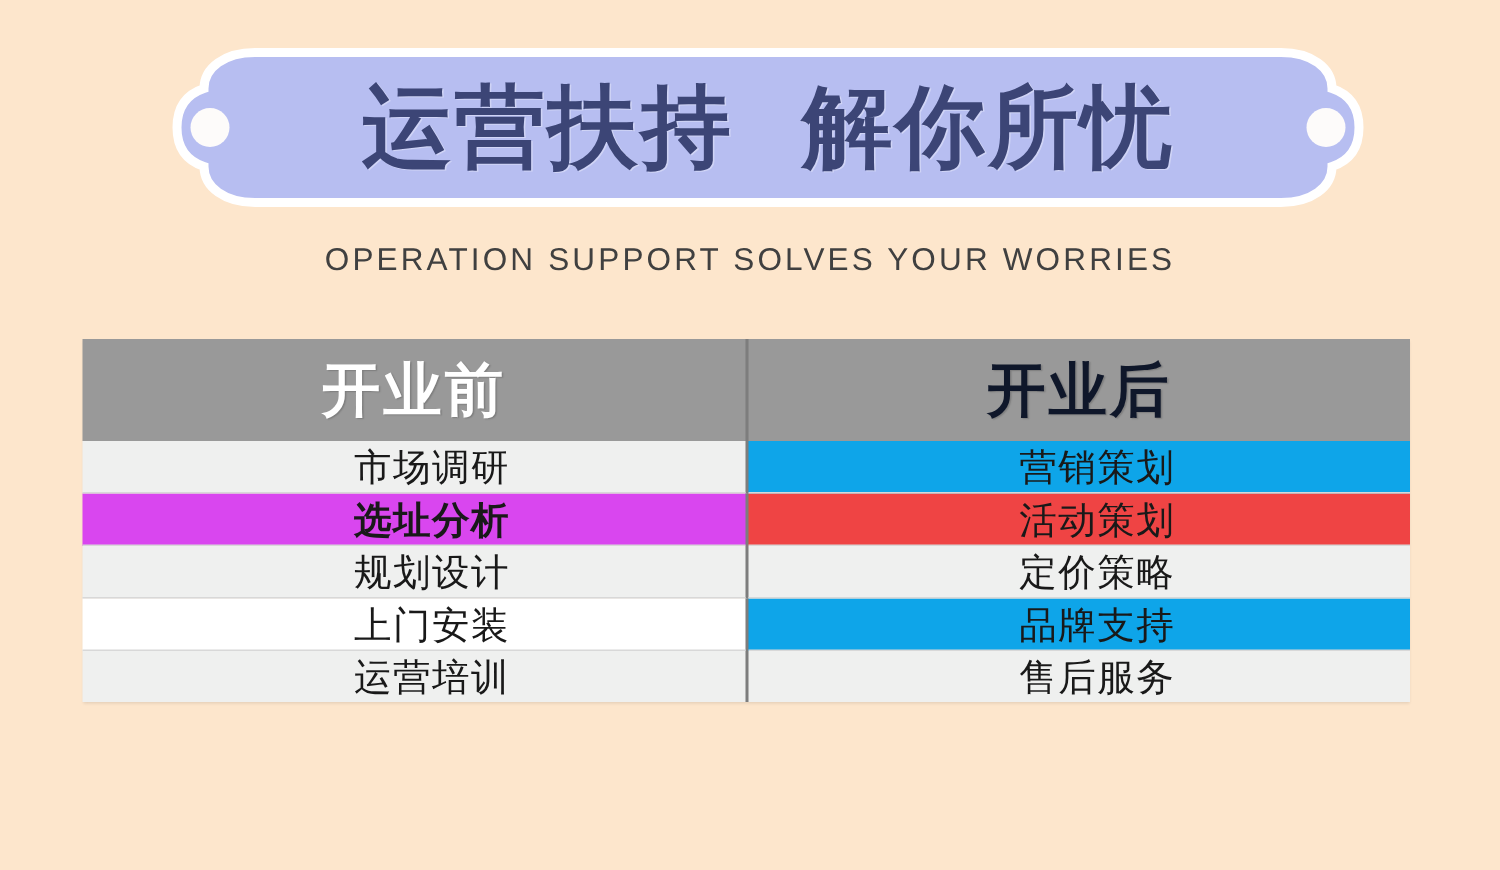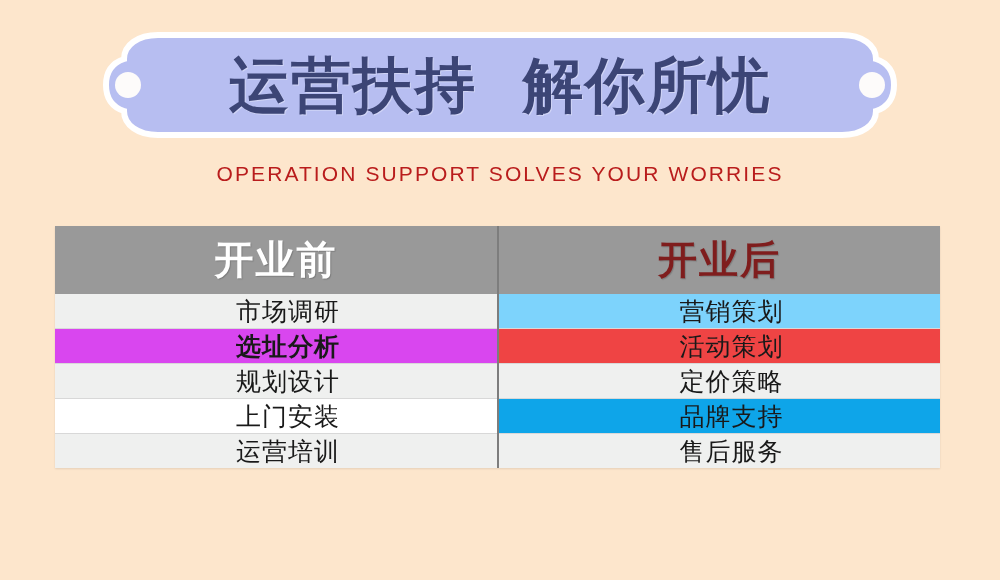--- a/index.html
+++ b/index.html
@@ -17,21 +17,21 @@
     position: relative;
     width: 1000px;
     height: 580px;
     background: #fde6cc;
     overflow: hidden;
   }
 
   
   #banner-wrap {
     position: absolute;
-    left: 100px;
+    left: 112px;
     top: 29px;
     width: 800px;
     height: 112px;
   }
 
   .banner-svg {
     position: absolute;
     left: 0;
     top: 0;
     width: 800px;
@@ -147,37 +147,37 @@
                C 788,78 794,69 794,56
                C 794,43 788,34 776,30
                C 776,16 762,6 742,6
                Z" fill="#b7bef1" stroke="#ffffff" stroke-width="6"></path>
       <circle id="banner-dot-left" cx="28" cy="56" r="13" fill="#fdfbfa"></circle>
       <circle id="banner-dot-right" cx="772" cy="56" r="13" fill="#fdfbfa"></circle>
     </svg>
     <div id="banner-title" style="color: rgb(60, 69, 118);">运营扶持  解你所忧</div>
   </div>
 
-  <div id="subtitle" style="color: #b91c1c;">OPERATION SUPPORT SOLVES YOUR WORRIES</div>
+  <div id="subtitle" style="color: #404040;">OPERATION SUPPORT SOLVES YOUR WORRIES</div>
 
   <table id="table">
     <colgroup>
       <col class="col-left">
       <col class="col-right">
     </colgroup>
     <thead>
       <tr>
         <th class="cell-left" style="background: rgb(153, 153, 153); color: rgb(255, 255, 255); border-right: 2px solid rgb(125, 125, 125);">开业前</th>
-        <th class="cell-right" style="background: rgb(153, 153, 153); color: #7f1d1d; text-align: center;">开业后</th>
+        <th class="cell-right" style="background: rgb(153, 153, 153); color: #0f172a; text-align: center;">开业后</th>
       </tr>
     </thead>
     <tbody>
       <tr class="row-odd">
         <td class="cell-left" style="background: rgb(239, 240, 239); border-right: 2px solid rgb(125, 125, 125);">市场调研</td>
-        <td class="cell-right" style="background: #7dd3fc; text-align: center;">营销策划</td>
+        <td class="cell-right" style="background: #0ea5e9; text-align: center;">营销策划</td>
       </tr>
       <tr class="row-even">
         <td class="cell-left" style="background: #d946ef; border-right: 2px solid rgb(125, 125, 125); font-weight: bold;">选址分析</td>
         <td class="cell-right" style="background: #ef4444;">活动策划</td>
       </tr>
       <tr class="row-odd">
         <td class="cell-left" style="background: rgb(239, 240, 239); border-right: 2px solid rgb(125, 125, 125);">规划设计</td>
         <td class="cell-right" style="background: rgb(239, 240, 239);">定价策略</td>
       </tr>
       <tr class="row-even">

